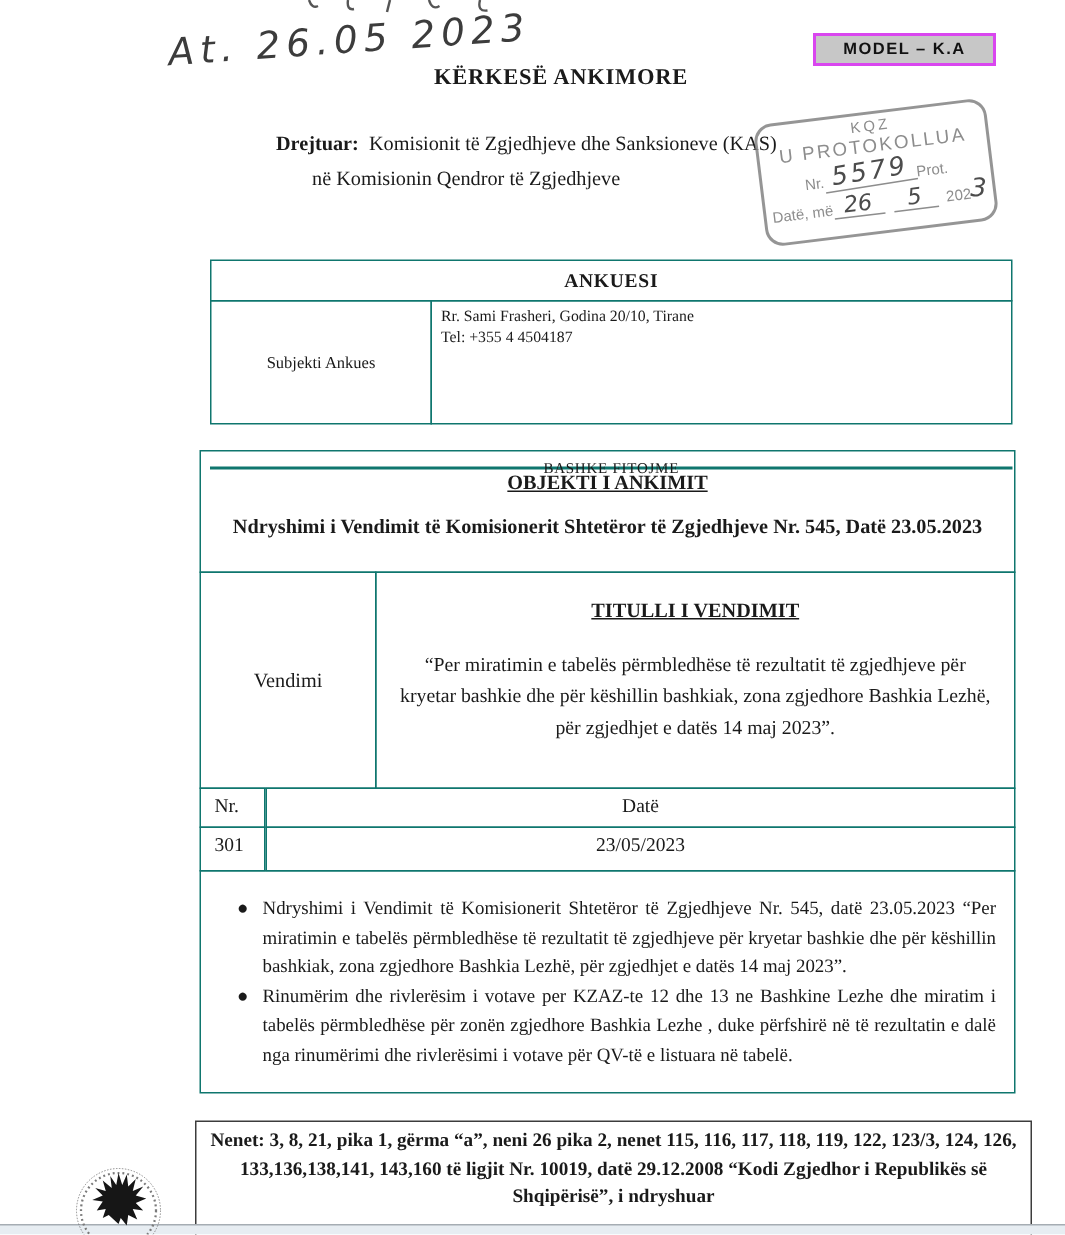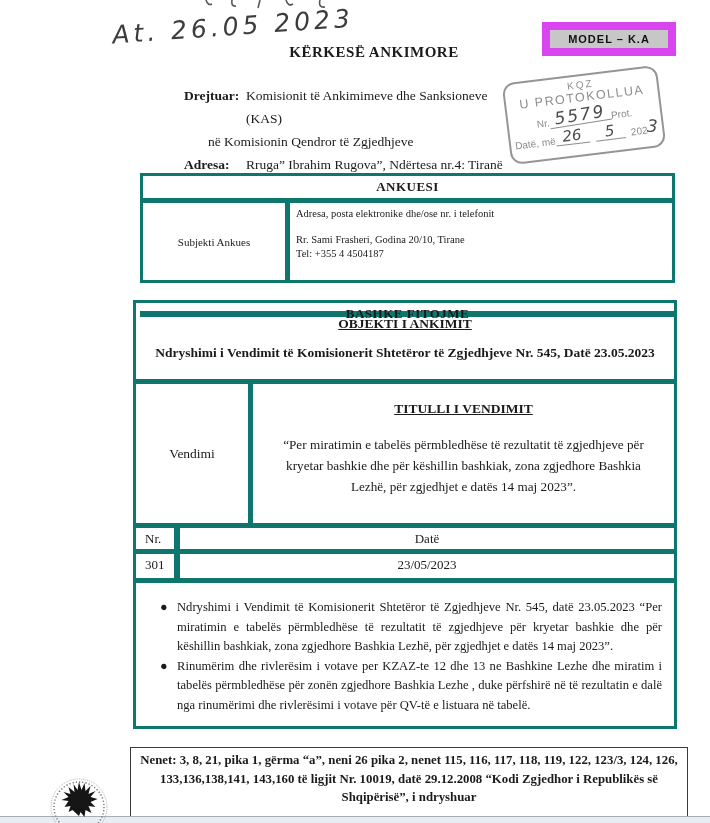--- a/index.html
+++ b/index.html
@@ -18,21 +18,21 @@
     color:#3c3c3c;
   }
   .top-note{
     left:112px;top:12px;font-size:25px;letter-spacing:4px;
     transform:rotate(-4deg);white-space:nowrap;
   }
 
   
   .model-badge{
     left:542px;top:22px;width:118px;height:18px;
-    background:#c7c7c7;border:8px solid #d946ef;
+    background:#c7c7c7;border:2px solid #d946ef;
     display:flex;align-items:center;justify-content:center;
     font-family:"Liberation Sans", sans-serif;
     font-size:11px;font-weight:bold;letter-spacing:1px;color:#111;
   }
 
   
   .doc-title{
     left:224px;top:44px;width:300px;text-align:center;
     font-size:15px;font-weight:bold;letter-spacing:.5px;
   }
@@ -56,34 +56,34 @@
   .kqz-line2{font-size:12.5px;letter-spacing:1.5px;}
   .kqz-row{display:flex;align-items:flex-end;justify-content:center;font-size:10px;margin-top:2px;}
   .kqz-fill{border-bottom:1px solid #8d8d8d;text-align:center;}
   .kqz-hand{font-family:"DejaVu Sans", sans-serif;font-style:italic;color:#4c4c4c;line-height:1;}
   .nr-val{width:62px;font-size:17px;letter-spacing:2px;transform:rotate(-2deg);}
   .day-val{width:34px;font-size:15px;}
   .mon-val{width:30px;font-size:15px;margin-left:6px;}
   .yr-hand{font-size:17px;transform:rotate(8deg);display:inline-block;}
 
   
-  .cell{border:3px solid #0f766e;box-sizing:border-box;}
+  .cell{border:1px solid #0f766e;box-sizing:border-box;}
   .tbl{display:grid;}
   .center{text-align:center;}
   .bold{font-weight:bold;}
   .underline{text-decoration:underline;}
 
   .tbl-ankuesi{left:140px;top:173px;width:535px;
     grid-template-rows:27px 82px 29px;grid-template-columns:147px 388px;}
   .tbl-ankuesi .span2{grid-column:1 / span 2;}
   .ankuesi-header{display:flex;align-items:center;justify-content:center;font-size:13px;font-weight:bold;letter-spacing:.5px;margin-bottom:-1px;}
   .subject-cell{display:flex;align-items:center;justify-content:center;font-size:11px;margin-right:-1px;margin-bottom:-1px;}
   .contact-cell{font-size:10.5px;line-height:14px;padding:4px 6px;margin-bottom:-1px;}
   .contact-header{margin-bottom:12px;}
-  .bashke-cell{display:flex;align-items:center;justify-content:center;font-size:13px;font-weight:bold;letter-spacing:.5px;margin-top:29px;}
+  .bashke-cell{display:flex;align-items:center;justify-content:center;font-size:10px;font-weight:normal;letter-spacing:.5px;margin-top:29px;}
 
   .tbl-objekti{left:133px;top:300px;width:544px;
     grid-template-rows:81px 144px 26px 29px 149px;grid-template-columns:117px 427px;}
   .tbl-objekti .span2{grid-column:1 / span 2;}
   .objekti-head-cell{padding-top:13px;font-size:13.5px;margin-bottom:-1px;}
   .objekti-subject{margin-top:13px;padding:0 8px;font-size:13.5px;}
   .vendimi-cell{display:flex;align-items:center;justify-content:center;font-size:13.5px;margin-right:-1px;margin-bottom:-1px;}
   .titulli-cell{padding-top:17px;font-size:13.5px;margin-bottom:-1px;}
   .titulli-text{margin-top:17px;padding:0 14px;font-size:13.2px;line-height:21px;}
   .nr-cell{padding:3px 0 0 9px;font-size:13px;margin-right:-1px;margin-bottom:-1px;width:44px;grid-column:1;}
@@ -123,27 +123,23 @@
 
 <div class="abs model-badge">
   <span>MODEL – K.A</span>
 </div>
 
 <div class="abs doc-title">KËRKESË ANKIMORE</div>
 
 <div class="abs addressing">
   <div class="addr-row">
     <span class="addr-label">Drejtuar:</span>
-    <span>Komisionit të Ankimimeve dhe Sanksioneve (KAS)</span>
+    <span>Komisionit të Zgjedhjeve dhe Sanksioneve (KAS)</span>
   </div>
   <div class="addr-indent">në Komisionin Qendror të Zgjedhjeve</div>
-  <div class="addr-row">
-    <span class="addr-label">Adresa:</span>
-    <span>Rruga” Ibrahim Rugova”, Ndërtesa nr.4: Tiranë</span>
-  </div>
 </div>
 
 <div class="abs kqz-stamp">
   <div class="kqz-line1">KQZ</div>
   <div class="kqz-line2">U PROTOKOLLUA</div>
   <div class="kqz-row">
     <span>Nr.</span>
     <span class="kqz-fill nr-val kqz-hand">5579</span>
     <span>Prot.</span>
   </div>
@@ -153,21 +149,20 @@
     <span class="kqz-fill mon-val kqz-hand">5</span>
     <span style="margin-left:6px;">202</span>
     <span class="kqz-hand yr-hand">3</span>
   </div>
 </div>
 
 <div class="abs tbl tbl-ankuesi">
   <div class="cell span2 ankuesi-header">ANKUESI</div>
   <div class="cell subject-cell">Subjekti Ankues</div>
   <div class="cell contact-cell">
-    <div class="contact-header">Adresa, posta elektronike dhe/ose nr. i telefonit</div>
     <div>Rr. Sami Frasheri, Godina 20/10, Tirane</div>
     <div>Tel: +355 4 4504187</div>
   </div>
   <div class="cell span2 bashke-cell">BASHKE FITOJME</div>
 </div>
 
 <div class="abs tbl tbl-objekti">
   <div class="cell span2 objekti-head-cell center">
     <div class="bold underline">OBJEKTI I ANKIMIT</div>
     <div class="bold objekti-subject">Ndryshimi i Vendimit të Komisionerit Shtetëror të Zgjedhjeve Nr. 545, Datë 23.05.2023</div>

